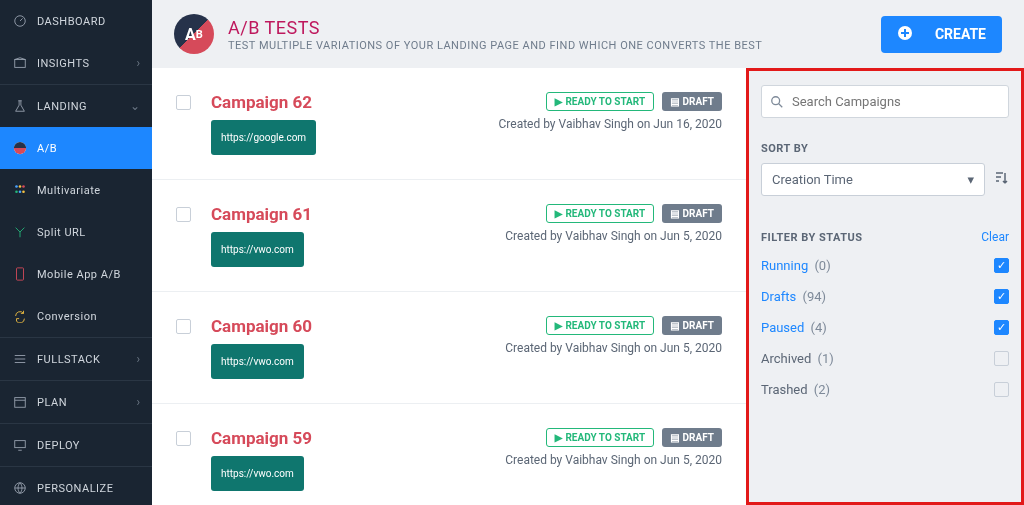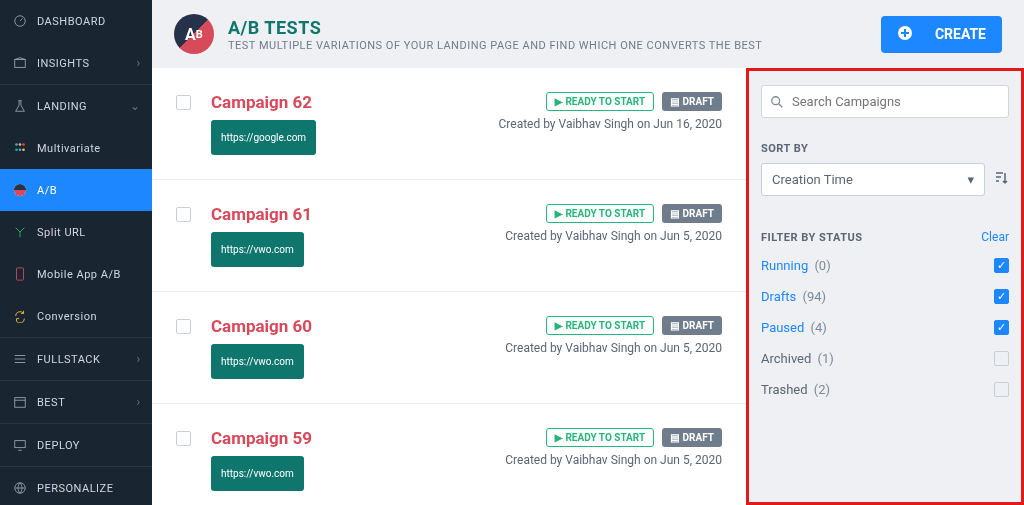--- a/index.html
+++ b/index.html
@@ -12,21 +12,21 @@
 .sidebar-item.active { background: #1d87ff; color: #fff; }
 .sidebar-item .icon { width: 16px; height: 16px; margin-right: 9px; display: flex; align-items: center; justify-content: center; }
 .sidebar-item .label { flex: 1; letter-spacing: 0.5px; }
 .sidebar-item .chev { font-size: 12px; color: #6a7684; }
 
 
 .main { flex: 1; display: flex; flex-direction: column; }
 .header { background: #eef0f3; padding: 14px 22px; display: flex; align-items: center; gap: 14px; }
 .header-logo { width: 40px; height: 40px; border-radius: 50%; background: linear-gradient(135deg,#26324a 50%,#d64a5a 50%); display: flex; align-items: center; justify-content: center; color: #fff; font-weight: bold; font-size: 16px; }
 .header-text { flex: 1; }
-.header-title { color: #0f766e; font-weight: 700; font-size: 18px; letter-spacing: 0.5px; }
+.header-title { color: #be185d; font-weight: 400; font-size: 18px; letter-spacing: 0.5px; }
 .header-sub { color: #6f7c8c; font-size: 11px; letter-spacing: 0.5px; margin-top: 1px; }
 .create-btn { background: #1d87ff; color: #fff; border: none; border-radius: 4px; padding: 9px 16px; font-weight: 700; font-size: 14px; display: flex; align-items: center; gap: 22px; cursor: pointer; }
 
 .content { flex: 1; display: flex; background: #fff; overflow: hidden; }
 .list { flex: 1; overflow-y: auto; border-radius: 13px; }
 .row { display: flex; padding: 24px 24px; border-bottom: 1px solid #eceff2; gap: 20px; }
 .row .chk { width: 15px; height: 15px; border: 1px solid #c8cfd8; border-radius: 2px; margin-top: 3px; flex-shrink: 0; }
 .row-main { flex: 1; }
 .row-title { color: #d64a5a; font-weight: 700; font-size: 17px; margin-bottom: 8px; }
 .row-url { background: #0f766e; color: #fff; font-size: 10px; padding: 12px 10px; border-radius: 3px; display: inline-block; }
@@ -79,43 +79,43 @@
     </div>
     <div class="sidebar-item divider">
       <span class="icon">
         <svg width="14" height="14" viewBox="0 0 16 16">
           <path d="M6 2h4M7 2v5l-4 7h10l-4-7V2" stroke="#9aa4b1" fill="none"></path>
         </svg>
       </span>
       <span class="label">LANDING</span>
       <span class="chev">⌄</span>
     </div>
+    <div class="sidebar-item active">
+      <span class="icon">
+        <svg width="14" height="14" viewBox="0 0 16 16">
+          <circle cx="8" cy="8" r="7" fill="#fff"></circle>
+          <path d="M1 8a7 7 0 0 1 14 0" fill="#26324a"></path>
+          <path d="M1 8a7 7 0 0 0 14 0" fill="#d64a5a"></path>
+        </svg>
+      </span>
+      <span class="label">A/B</span>
+    </div>
     <div class="sidebar-item">
       <span class="icon">
         <svg width="14" height="14" viewBox="0 0 16 16">
           <circle cx="4" cy="4" r="1.5" fill="#4aa3ff"></circle>
           <circle cx="8" cy="4" r="1.5" fill="#f5c242"></circle>
           <circle cx="12" cy="4" r="1.5" fill="#d64a5a"></circle>
           <circle cx="4" cy="10" r="1.5" fill="#23b87a"></circle>
           <circle cx="8" cy="10" r="1.5" fill="#4aa3ff"></circle>
           <circle cx="12" cy="10" r="1.5" fill="#f5c242"></circle>
         </svg>
       </span>
       <span class="label">Multivariate</span>
     </div>
-    <div class="sidebar-item active">
-      <span class="icon">
-        <svg width="14" height="14" viewBox="0 0 16 16">
-          <circle cx="8" cy="8" r="7" fill="#fff"></circle>
-          <path d="M1 8a7 7 0 0 1 14 0" fill="#26324a"></path>
-          <path d="M1 8a7 7 0 0 0 14 0" fill="#d64a5a"></path>
-        </svg>
-      </span>
-      <span class="label">A/B</span>
-    </div>
     <div class="sidebar-item">
       <span class="icon">
         <svg width="14" height="14" viewBox="0 0 16 16">
           <path d="M8 14V8m0 0L3 3m5 5l5-5" stroke="#23b87a" fill="none"></path>
         </svg>
       </span>
       <span class="label">Split URL</span>
     </div>
     <div class="sidebar-item">
       <span class="icon">
@@ -143,21 +143,21 @@
       <span class="label">FULLSTACK</span>
       <span class="chev">›</span>
     </div>
     <div class="sidebar-item divider">
       <span class="icon">
         <svg width="14" height="14" viewBox="0 0 16 16">
           <rect x="2" y="3" width="12" height="11" stroke="#9aa4b1" fill="none"></rect>
           <path d="M2 6h12" stroke="#9aa4b1"></path>
         </svg>
       </span>
-      <span class="label">BEST</span>
+      <span class="label">PLAN</span>
       <span class="chev">›</span>
     </div>
     <div class="sidebar-item divider">
       <span class="icon">
         <svg width="14" height="14" viewBox="0 0 16 16">
           <rect x="2" y="3" width="12" height="8" stroke="#9aa4b1" fill="none"></rect>
           <path d="M6 14h4" stroke="#9aa4b1"></path>
         </svg>
       </span>
       <span class="label">DEPLOY</span>

